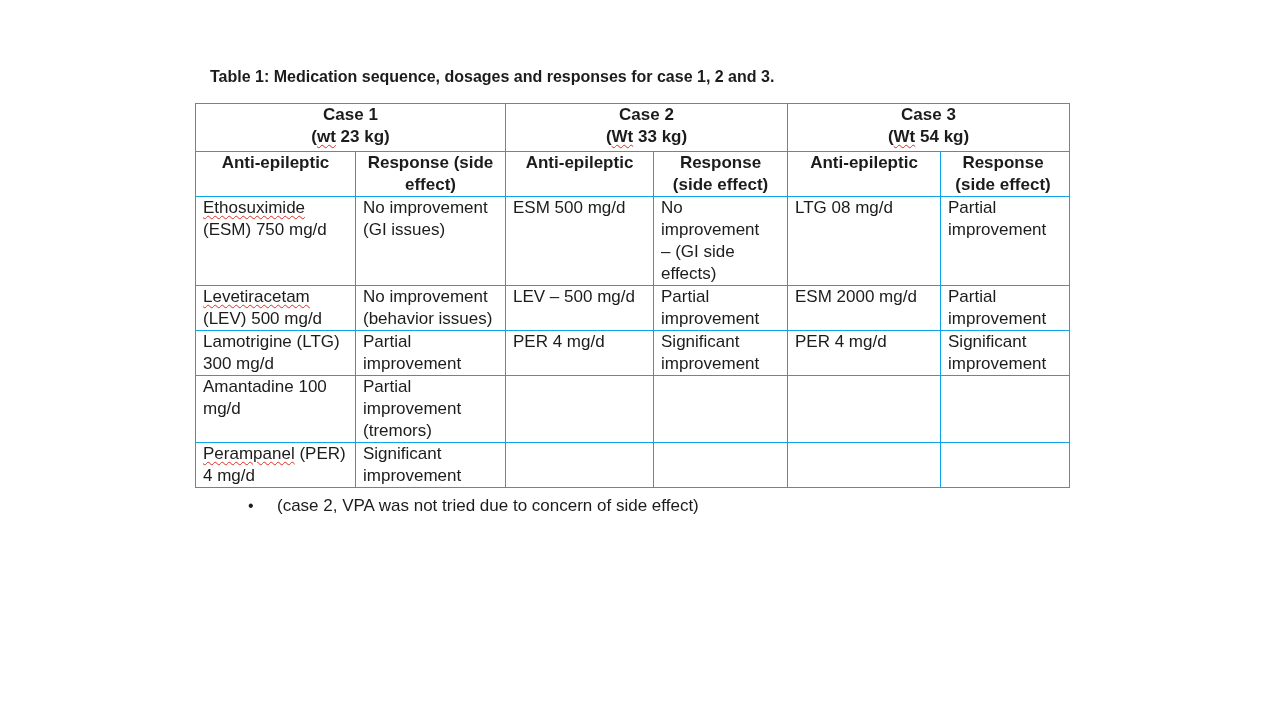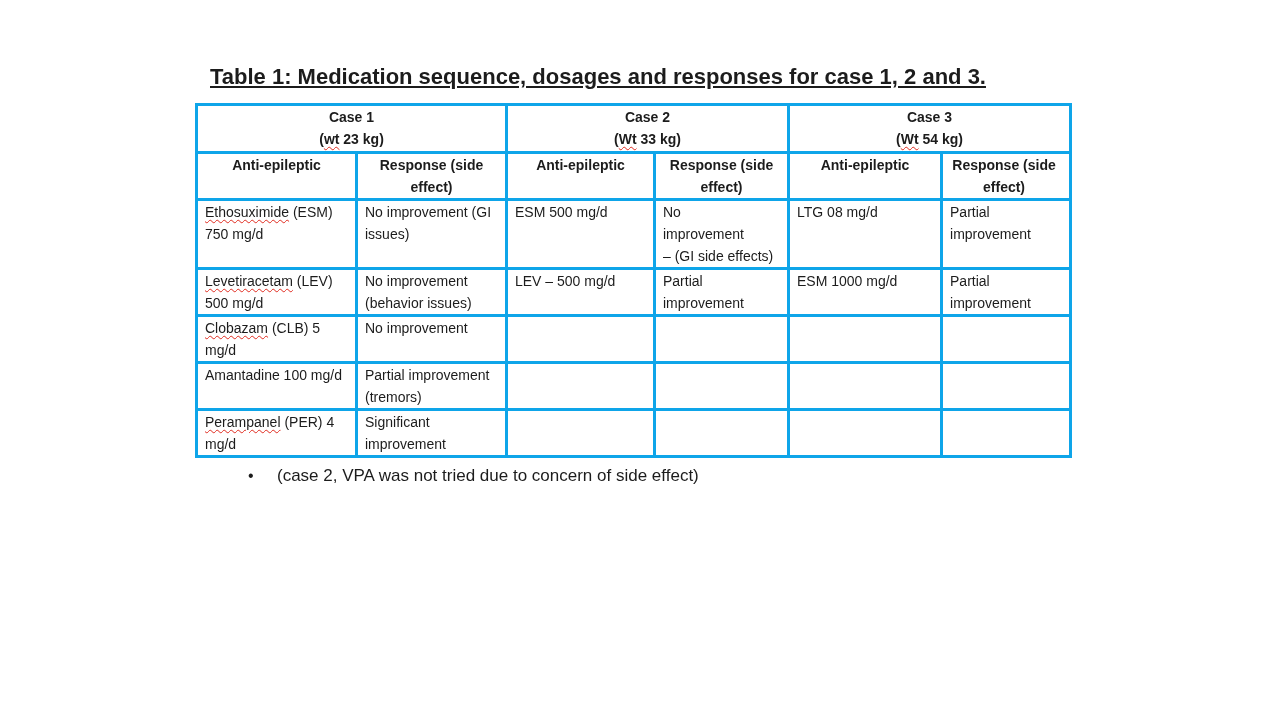--- a/index.html
+++ b/index.html
@@ -4,30 +4,30 @@
 <style>
   * { box-sizing: border-box; }
   html, body { margin: 0; padding: 0; }
   body {
     width: 1280px; height: 720px; background: #ffffff;
     font-family: "Liberation Sans", sans-serif;
     color: #1c1c1c; overflow: hidden; position: relative;
   }
   .doc { position: absolute; left: 195px; top: 66px; width: 874px; }
   .title {
-    font-size: 22px; font-weight: bold; line-height: 22px;
-    margin: 0 0 4px 15px; white-space: nowrap; text-decoration: underline;
+    font-size: 16px; font-weight: bold; line-height: 22px;
+    margin: 0 0 4px 15px; white-space: nowrap;
   }
   table.med {
     border-collapse: collapse; table-layout: fixed;
     width: 874px; margin-top: 15px;
   }
   table.med td {
-    border: 3px solid #0ea5e9; vertical-align: top;
-    padding: 0 7px; font-size: 14px; line-height: 22px;
+    border: 1px solid #0ea5e9; vertical-align: top;
+    padding: 0 7px; font-size: 17px; line-height: 22px;
     overflow-wrap: normal; word-break: normal;
   }
   table.med td:nth-child(6) { padding-right: 11px; }
   td.case-hdr { text-align: center; font-weight: bold; padding-top: 2px; height: 48px; }
   td.col-hdr { font-weight: bold; font-size: 15.5px; line-height: 22px; height: 45px; text-align: center; }
   tbody tr:nth-child(9) td { height: 102px; }
   .sq {
     text-decoration: underline;
     text-decoration-style: wavy;
     text-decoration-color: var(--sq, #e02b20);
@@ -81,30 +81,30 @@
           <td><span>ESM 500 mg/d</span></td>
           <td><span>No </span><br><span>improvement </span><br><span>– (GI side effects)</span></td>
           <td><span>LTG 08 mg/d</span></td>
           <td><span>Partial improvement</span></td>
         </tr>
         <tr>
           <td><span class="sq">Levetiracetam</span><span> (LEV) 500 mg/d</span></td>
           <td><span>No improvement (behavior issues)</span></td>
           <td><span>LEV – 500 mg/d</span></td>
           <td><span>Partial improvement</span></td>
-          <td><span>ESM 1000 mg/d</span></td>
+          <td><span>ESM 2000 mg/d</span></td>
           <td><span>Partial improvement</span></td>
         </tr>
         <tr>
-          <td><span class="sq">Clobazam</span><span> (CLB) 5 mg/d</span></td>
-          <td><span>No improvement</span></td>
-          <td></td>
-          <td></td>
-          <td></td>
-          <td></td>
+          <td><span>Lamotrigine (LTG) 300 mg/d</span></td>
+          <td><span>Partial improvement</span></td>
+          <td><span>PER 4 mg/d</span></td>
+          <td><span>Significant improvement</span></td>
+          <td><span>PER 4 mg/d</span></td>
+          <td><span>Significant improvement</span></td>
         </tr>
         <tr>
           <td><span>Amantadine 100 mg/d</span></td>
           <td><span>Partial improvement (tremors)</span></td>
           <td></td>
           <td></td>
           <td></td>
           <td></td>
         </tr>
         <tr>

